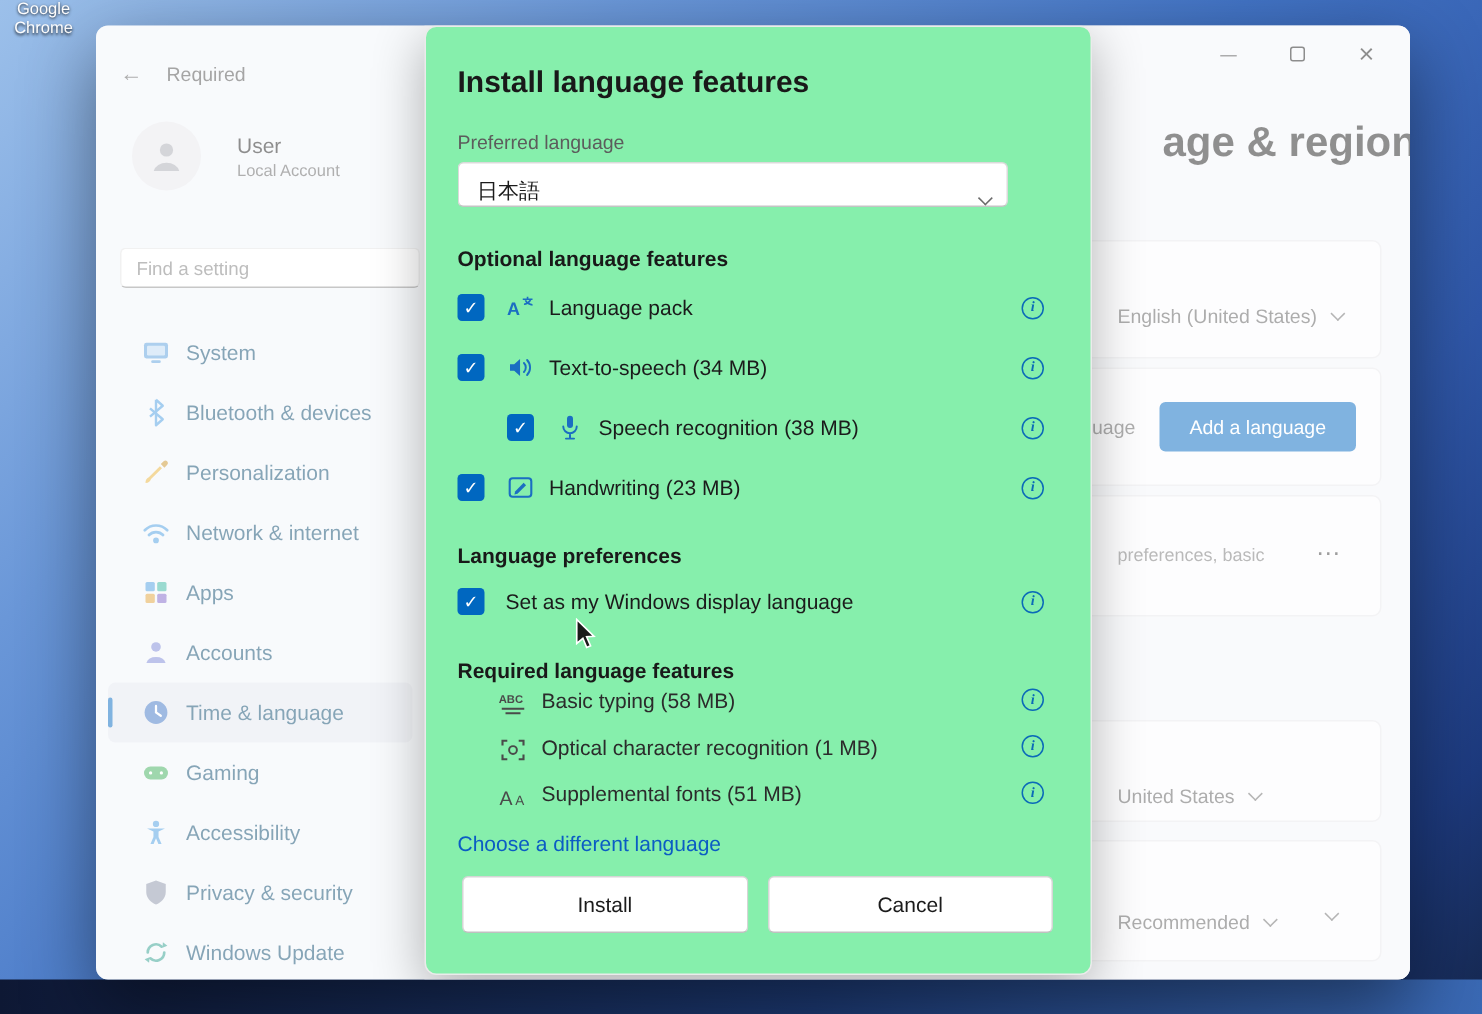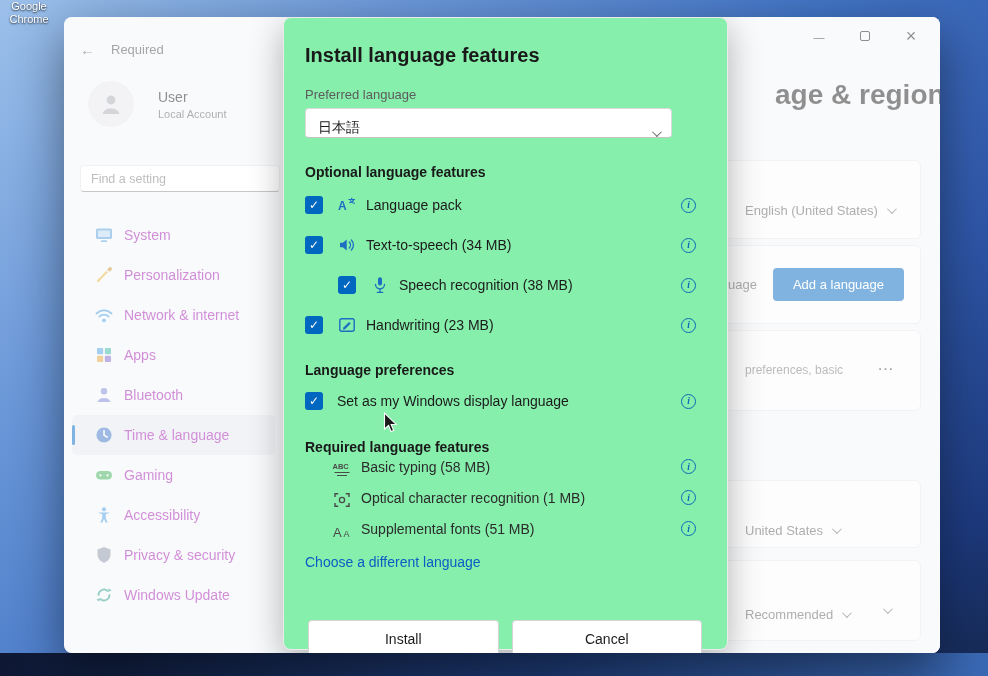--- a/index.html
+++ b/index.html
@@ -34,21 +34,21 @@
   .avatar { width:46px; height:46px; border-radius:50%; background:#e6e6ea; display:flex; align-items:center; justify-content:center; }
   .user-name { font-size:14px; color:#1b1b1b; }
   .user-type { font-size:11px; color:#5f5f5f; margin-top:3px; }
   .search-wrap { position:absolute; left:16px; top:148px; width:200px; }
   .search-wrap input { width:100%; height:27px; border:1px solid #e3e3e3; border-bottom:1.5px solid #8f8f8f;
     border-radius:4px; padding:0 10px; font-size:12.5px; font-family:inherit; color:#1b1b1b; background:#fff; }
   .search-wrap input::placeholder { color:#7b7b7b; }
 
   .nav { position:absolute; left:8px; top:198px; width:203px; }
   .nav-item { height:40px; display:flex; align-items:center; gap:10px; padding-left:22px;
-    border-radius:5px; position:relative; font-size:14px; color:#a21caf; }
+    border-radius:5px; position:relative; font-size:14px; color:#0c4a6e; }
   .nav-item.selected { background:#e3e7ef; }
   .nav-item.selected::before { content:""; position:absolute; left:0; top:10px; width:3px; height:20px;
     border-radius:2px; background:#0067c0; }
   .nav-ic { width:20px; height:20px; display:flex; align-items:center; justify-content:center; flex:0 0 20px; }
 
   
   .main { position:absolute; left:219px; top:0; width:657px; height:100%; background:#f3f4f8; }
   .page-heading { position:absolute; left:492px; top:62px; font-size:28px; font-weight:600; color:#1f1f1f; white-space:nowrap; }
   .card { position:absolute; left:300px; width:338px; background:#fbfbfd; border:1px solid #e7e7ea; border-radius:6px; }
   .c1 { top:143px; height:79px; } .c2 { top:228px; height:79px; } .c3 { top:313px; height:81px; }
@@ -82,21 +82,21 @@
     display:flex; align-items:center; justify-content:center; }
   .cb::after { content:"✓"; color:#fff; font-size:12px; font-weight:bold; }
   .f-ic { width:20px; height:20px; margin-right:9px; display:flex; align-items:center; justify-content:center; flex:0 0 20px; }
   .info { position:absolute; right:12px; width:15px; height:15px; border-radius:50%; border:1px solid #0b6ab8;
     color:#0b6ab8; display:flex; align-items:center; justify-content:center; font-size:9.5px; font-style:italic; font-weight:bold;
     font-family:"Liberation Serif", serif; }
   .info::after { content:"i"; }
   .dlg-link { position:absolute; left:21px; top:536px; font-size:14px; color:#0b5cc4; text-decoration:none; }
   .btn-row { position:absolute; left:24px; right:25px; top:566px; display:flex; gap:13px; }
   .dlg-btn { flex:1; height:38px; background:#fff; border:1px solid #d5d5d5; border-bottom-color:#c0c0c0;
-    border-radius:4px; font-size:14px; font-family:inherit; color:#1b1b1b;margin-top:36px; }
+    border-radius:4px; font-size:14px; font-family:inherit; color:#1b1b1b; }
 
   .cursor { position:absolute; left:383px; top:412px; z-index:10; }
   svg text { font-family:"Liberation Sans", sans-serif; }
 </style>
 </head>
 <body>
 
 <div class="desk-bottom"></div>
 
 <div class="desk-icon-label">
@@ -145,20 +145,28 @@
               <rect x="2" y="3.5" width="16" height="10.5" rx="1.6" fill="#5a9fdc"></rect>
               <rect x="4" y="5.5" width="12" height="6.5" rx="0.8" fill="#bcd9f2"></rect>
               <rect x="6.8" y="15.2" width="6.4" height="1.8" rx="0.9" fill="#5a9fdc"></rect>
             </svg>
           </span>
         <span>System</span>
       </div>
       <div class="nav-item">
         <span class="nav-ic">
             <svg width="20" height="20" viewBox="0 0 20 20">
+              <path d="M10 1.5 L10 18.5 L14.5 14.5 L6 7.2 M6 12.8 L14.5 5.5 L10 1.5" stroke="#4a9de0" stroke-width="1.6" fill="none" stroke-linejoin="round"></path>
+            </svg>
+          </span>
+        <span>Bluetooth &amp; devices</span>
+      </div>
+      <div class="nav-item">
+        <span class="nav-ic">
+            <svg width="20" height="20" viewBox="0 0 20 20">
               <path d="M3 17 c2.2 0 3.2-1 3.7-2.6 L14 7.2 L12.6 5.8 L5.2 13.2 C3.6 13.9 3 15.1 3 17 Z" fill="#e8b33a"></path>
               <path d="M13.2 4.4 l2.4 2.4 1.9-1.9 a1.7 1.7 0 0 0 -2.4-2.4 Z" fill="#c9922a"></path>
             </svg>
           </span>
         <span>Personalization</span>
       </div>
       <div class="nav-item">
         <span class="nav-ic">
             <svg width="20" height="20" viewBox="0 0 20 20">
               <path d="M2.5 8.5 a10.5 10.5 0 0 1 15 0 M5.3 11.7 a6.5 6.5 0 0 1 9.4 0" stroke="#4a9de0" stroke-width="1.8" fill="none" stroke-linecap="round"></path>
@@ -178,21 +186,21 @@
           </span>
         <span>Apps</span>
       </div>
       <div class="nav-item">
         <span class="nav-ic">
             <svg width="20" height="20" viewBox="0 0 20 20">
               <circle cx="10" cy="6.3" r="3.2" fill="#7a86d6"></circle>
               <path d="M3.6 17 a6.6 5.2 0 0 1 12.8 0 Z" fill="#7a86d6"></path>
             </svg>
           </span>
-        <span>Bluetooth</span>
+        <span>Accounts</span>
       </div>
       <div class="nav-item selected">
         <span class="nav-ic">
             <svg width="20" height="20" viewBox="0 0 20 20">
               <circle cx="10" cy="10" r="7.6" fill="#3f74c4"></circle>
               <path d="M10 5.6 V10 L13.2 12.2" stroke="#fff" stroke-width="1.5" fill="none" stroke-linecap="round"></path>
             </svg>
           </span>
         <span>Time &amp; language</span>
       </div>

